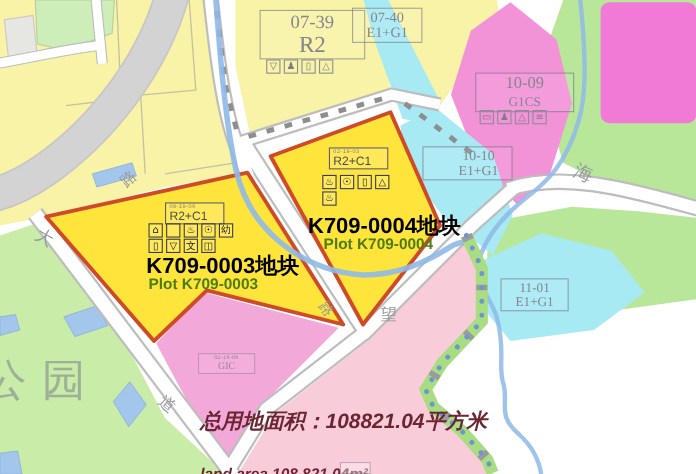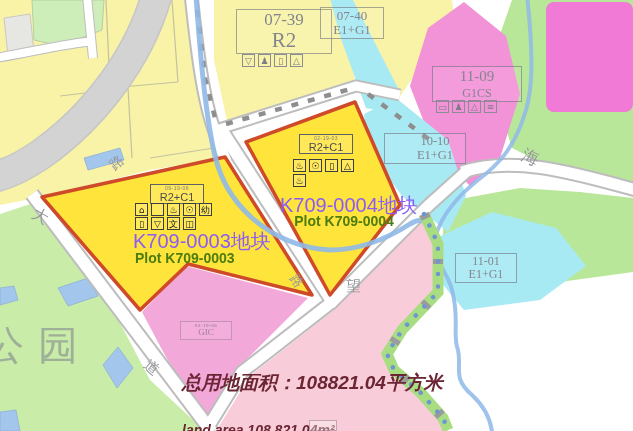--- a/index.html
+++ b/index.html
@@ -12,27 +12,27 @@
   }
   html,body{margin:0;padding:0;background:#fff;}
   #map{position:relative;width:633px;height:431px;overflow:hidden;background:#fff;
        font-family:"Liberation Sans",sans-serif;}
   #map svg{position:absolute;left:0;top:0;}
   .lbl{position:absolute;font-family:"Liberation Serif",serif;color:var(--lbl-gray);
        text-align:center;line-height:1.08;}
   .pbox{border:1px solid rgba(110,112,124,.6);padding:1px 5px;background:rgba(255,255,255,.08);}
   .tiny{display:block;font-size:5px;letter-spacing:.5px;color:#7d7e88;}
   .zonebox{border:1px solid #5f5f68;color:#4c4c55;background:rgba(255,255,255,.15);
-       padding:0 3px;font-size:11px;text-align:center;}
+       padding:0 3px;font-size:11px;}
   .icorow{position:absolute;display:flex;gap:3px;}
   .ico{width:13px;height:13px;border:1px solid #3c3c44;color:#15151a;font-size:9px;
        line-height:12px;text-align:center;background:rgba(255,255,255,.18);
        font-family:"DejaVu Sans",sans-serif;box-sizing:border-box;}
   .ico.gray{border-color:#8b8c96;color:#7b7c86;background:transparent;}
-  .plot-title{position:absolute;font-weight:400;color:#8b5cf6;font-size:20px;white-space:nowrap;}
+  .plot-title{position:absolute;font-weight:700;color:#000000;font-size:20px;white-space:nowrap;}
   .plot-sub{position:absolute;font-weight:700;color:#4d7c0f;font-size:14px;white-space:nowrap;}
   .roadchar{position:absolute;font-family:"Liberation Serif",serif;color:#96979c;
        white-space:nowrap;}
   .park{position:absolute;font-family:"Liberation Serif",serif;color:#9fb098;
        font-size:40px;letter-spacing:14px;white-space:nowrap;}
   .footer1{position:absolute;font-style:italic;font-weight:700;font-size:19px;
        color:var(--maroon);white-space:nowrap;}
   .footer2{position:absolute;font-style:italic;font-weight:700;font-size:14px;
        color:var(--maroon);white-space:nowrap;}
   .cutlbl{position:absolute;width:26px;height:9px;border:1px solid rgba(150,120,140,.55);
@@ -143,21 +143,21 @@
     <div class="ico gray">▯</div>
     <div class="ico gray">△</div>
   </div>
 
   <div class="lbl pbox" style="left:320px;top:7px;width:52px;font-size:13px;">
     <span>07-40</span><br>
     <span>E1+G1</span>
   </div>
 
   <div class="lbl pbox" style="left:432px;top:66px;width:78px;font-size:15px;">
-    <span>11-09</span><br>
+    <span>10-09</span><br>
     <span style="font-size:12px;margin-top:32px;">G1CS</span>
   </div>
   <div class="icorow" style="left:436px;top:100px;">
     <div class="ico gray">▭</div>
     <div class="ico gray">♟</div>
     <div class="ico gray">△</div>
     <div class="ico gray">≡</div>
   </div>
 
   <div class="lbl pbox" style="left:384px;top:133px;width:50px;font-size:12.5px;padding-left:25px;">

